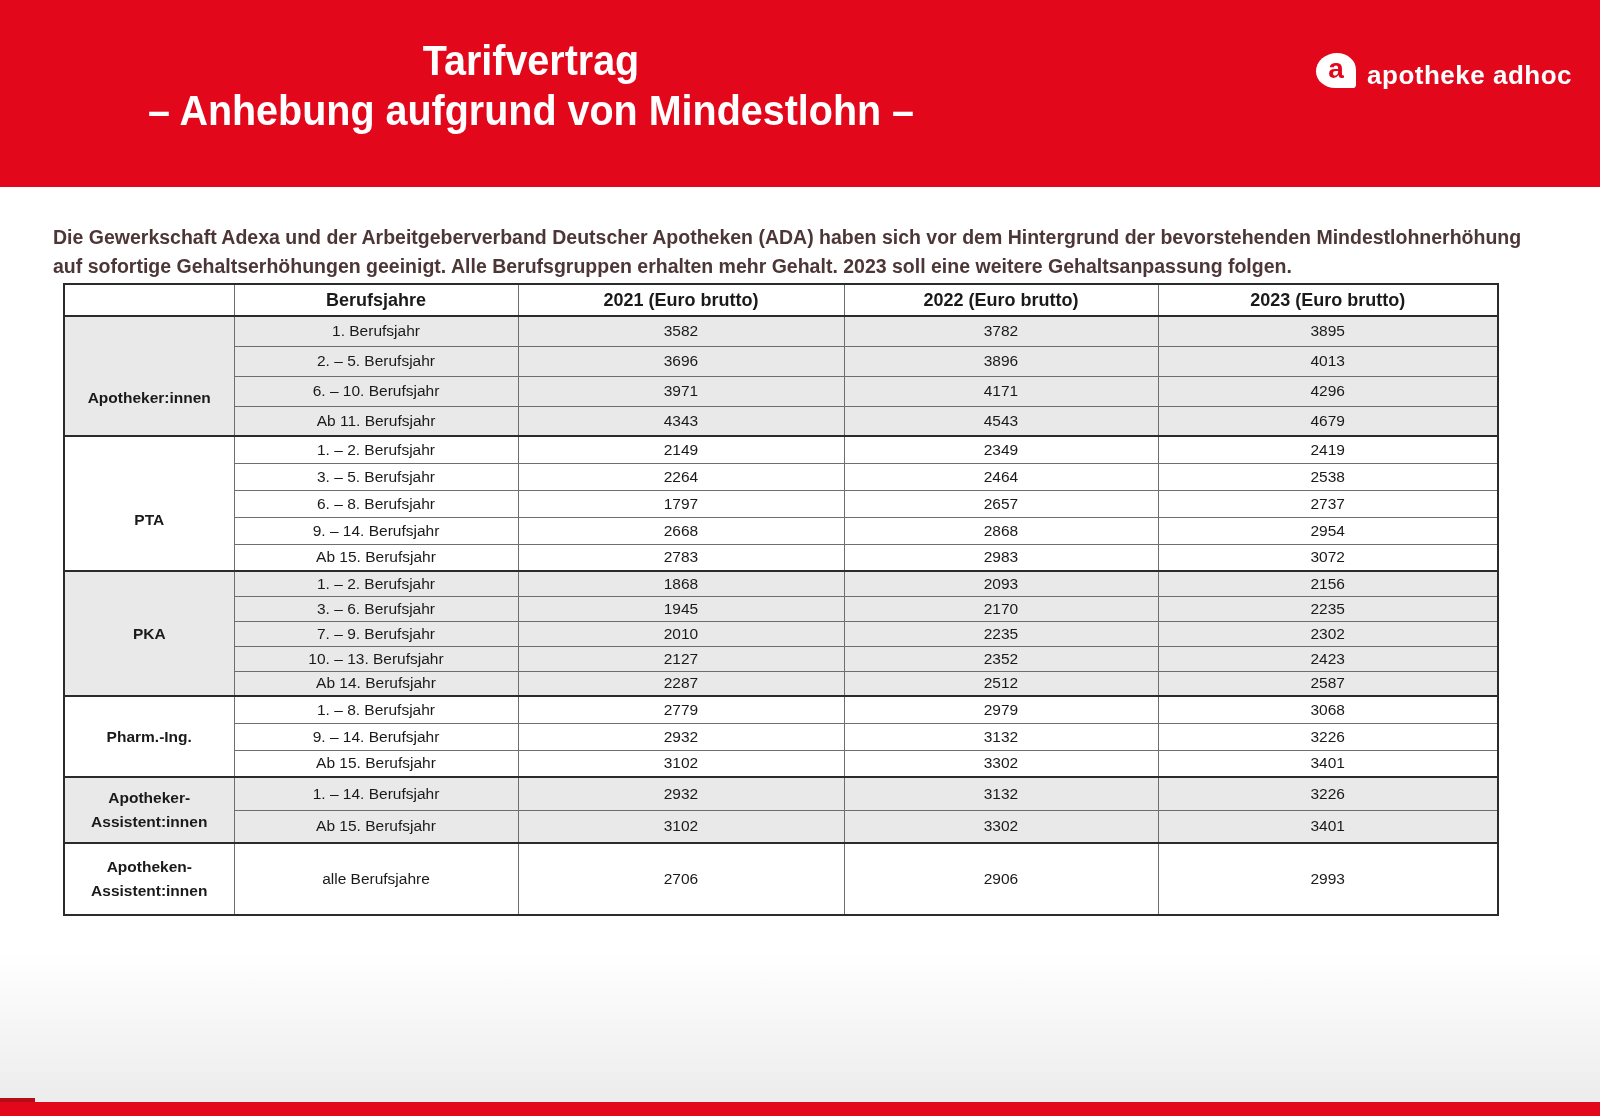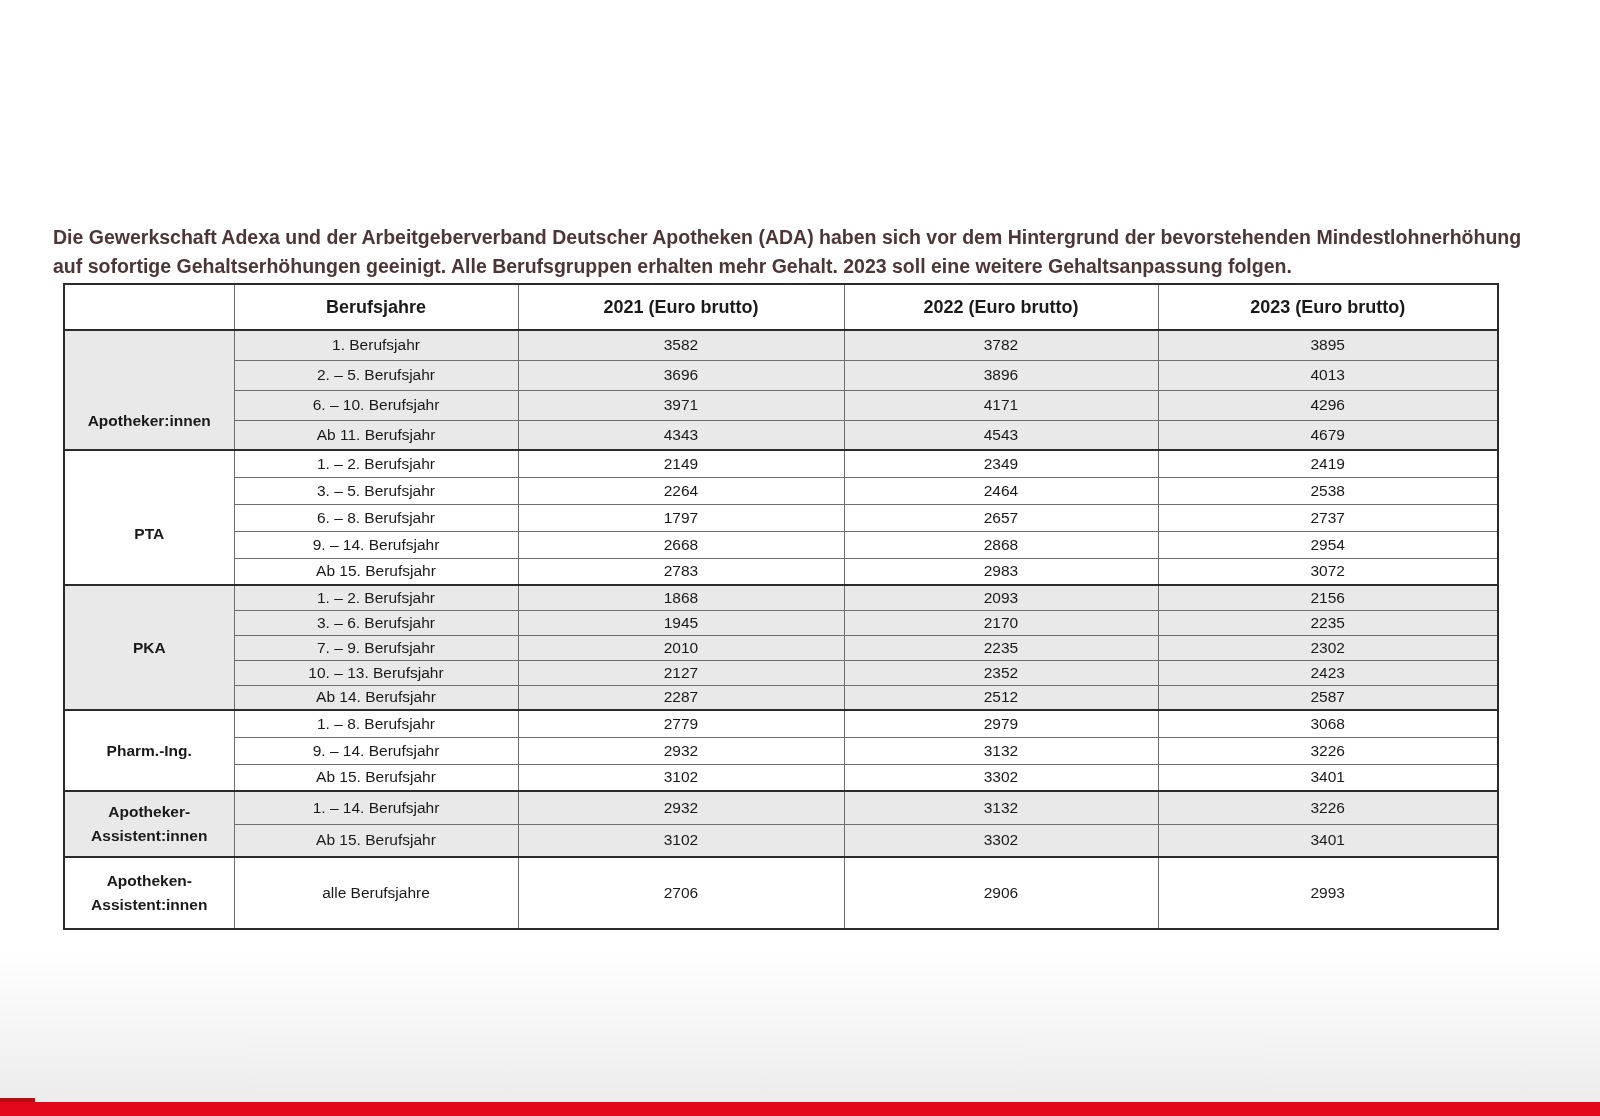--- a/index.html
+++ b/index.html
@@ -41,36 +41,36 @@
   
   table.tarif {
     position:absolute; left:63px; top:283px; width:1434px;
     border-collapse:collapse; table-layout:fixed;
     border:2px solid #2b2b2b;
   }
   table.tarif th, table.tarif td {
     border:1px solid #6e6e6e; text-align:center; vertical-align:middle;
     padding:0; color:#1a1a1a;
   }
-  table.tarif thead tr { height:46px; }
+  table.tarif thead tr { height:32px; }
   table.tarif th { font-size:18px; font-weight:700; background:#ffffff; }
   table.tarif td { font-size:15.5px; }
   tbody { border-top:2px solid #2b2b2b; }
   tbody.band-gray td { background:#e9e9e9; }
   tbody.band-white td { background:#ffffff; }
   td.glabel {
     font-size:19px; font-weight:700; white-space:pre-line; line-height:24px;
   }
   tbody.g1 tr { height:30px; }
   tbody.g2 tr { height:27px; }
   tbody.g3 tr { height:25px; }
   tbody.g4 tr { height:27px; }
   tbody.g5 tr { height:33px; }
   tbody.g6 tr { height:72px; }
-  tbody.g1 td.glabel { vertical-align:bottom; padding-bottom:16px; }
+  tbody.g1 td.glabel { vertical-align:bottom; padding-bottom:25px; }
   tbody.g2 td.glabel { padding-top:32px; }
   tbody.g3 td.glabel { }
   
   .bottom-fade {
     position:absolute; left:0; bottom:14px; width:1600px; height:150px;
     background:linear-gradient(180deg, rgba(236,236,236,0) 0%, #ececec 100%);
   }
   .bottom-band {
     position:absolute; left:0; bottom:0; width:1600px; height:14px;
     background:#e3071b;
@@ -78,20 +78,32 @@
   .bottom-tab {
     position:absolute; left:0; bottom:13px; width:35px; height:5px;
     background:#b30e13;
   }
 </style>
 </head>
 <body>
 
 <div class="page">
 
+  <div class="header-band">
+    <div class="title-block">
+      <div class="title-line">Tarifvertrag</div>
+      <div class="title-line">– Anhebung aufgrund von Mindestlohn –</div>
+    </div>
+    <div class="logo">
+      <div class="logo-bubble">
+        <span>a</span>
+      </div>
+      <div class="logo-text">apotheke adhoc</div>
+    </div>
+  </div>
 
   <p class="intro">Die Gewerkschaft Adexa und der Arbeitgeberverband Deutscher Apotheken (ADA) haben sich vor dem Hintergrund der bevorstehenden Mindestlohnerhöhung auf sofortige Gehaltserhöhungen geeinigt. Alle Berufsgruppen erhalten mehr Gehalt. 2023 soll eine weitere Gehaltsanpassung folgen.</p>
 
   <table class="tarif">
     <colgroup>
       <col style="width:170px">
         <col style="width:284px">
         <col style="width:326px">
         <col style="width:314px">
         <col style="width:340px">

